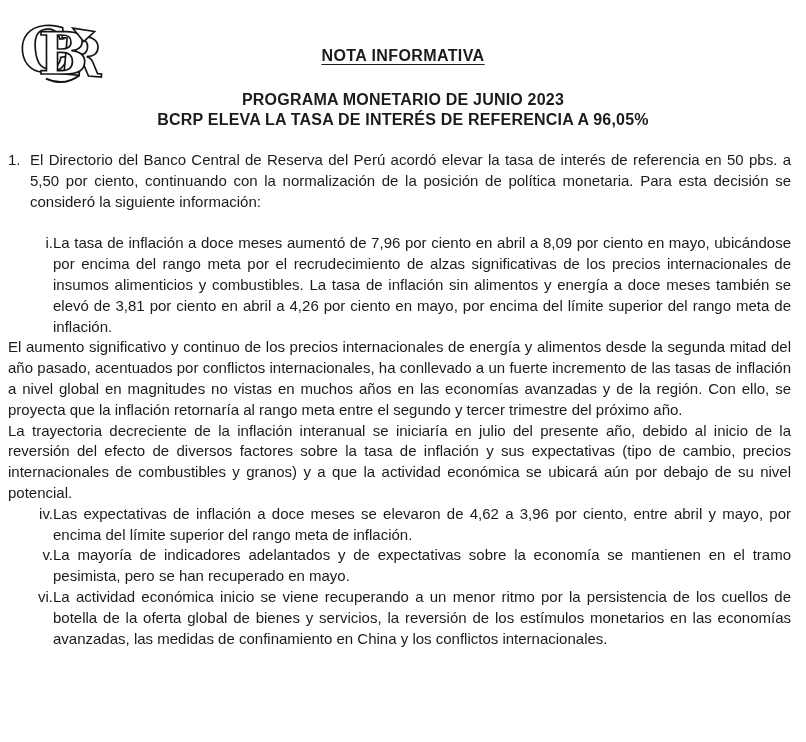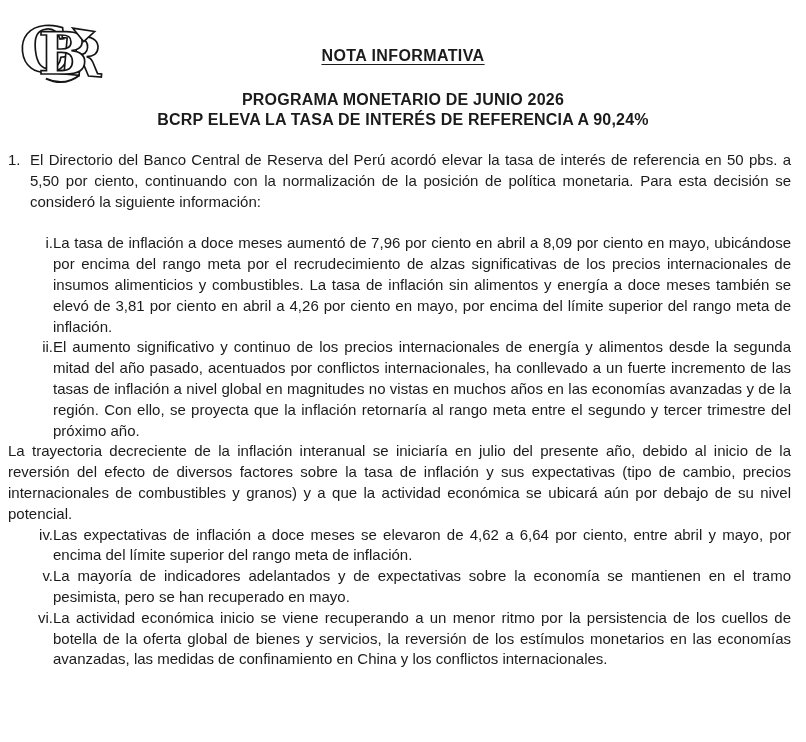--- a/index.html
+++ b/index.html
@@ -89,51 +89,50 @@
         <text x="23" y="78" font-size="70">B</text>
       </g>
       <path d="M64 24 L90 28 L77 40 Z" fill="#ffffff" stroke="#141414" stroke-width="2"></path>
       <path d="M32 84 Q54 94 72 80" fill="none" stroke="#141414" stroke-width="2.4"></path>
     </svg>
   </div>
 
   <div class="headers">
     <span class="note-title">NOTA INFORMATIVA</span>
     <div class="program-title">
-      <div>PROGRAMA MONETARIO DE JUNIO 2026</div>
-      <div>BCRP ELEVA LA TASA DE INTERÉS DE REFERENCIA A 90,24%</div>
+      <div>PROGRAMA MONETARIO DE JUNIO 2023</div>
+      <div>BCRP ELEVA LA TASA DE INTERÉS DE REFERENCIA A 96,05%</div>
     </div>
   </div>
 
   <div class="doc-body">
 
     <div class="para">
       <div class="para-num">1.</div>
       <div class="para-text">El Directorio del Banco Central de Reserva del Perú acordó elevar la tasa de interés de referencia en 50 pbs. a 5,50 por ciento, continuando con la normalización de la posición de política monetaria. Para esta decisión se consideró la siguiente información:</div>
     </div>
 
     <div class="items">
 
       <div class="item">
         <div class="item-marker">i.</div>
         <div class="item-text">La tasa de inflación a doce meses aumentó de 7,96 por ciento en abril a 8,09 por ciento en mayo, ubicándose por encima del rango meta por el recrudecimiento de alzas significativas de los precios internacionales de insumos alimenticios y combustibles. La tasa de inflación sin alimentos y energía a doce meses también se elevó de 3,81 por ciento en abril a 4,26 por ciento en mayo, por encima del límite superior del rango meta de inflación.</div>
       </div>
 
       <div class="item">
-        <div class="item-marker">ii.</div>
         <div class="item-text">El aumento significativo y continuo de los precios internacionales de energía y alimentos desde la segunda mitad del año pasado, acentuados por conflictos internacionales, ha conllevado a un fuerte incremento de las tasas de inflación a nivel global en magnitudes no vistas en muchos años en las economías avanzadas y de la región. Con ello, se proyecta que la inflación retornaría al rango meta entre el segundo y tercer trimestre del próximo año.</div>
       </div>
 
       <div class="item">
         <div class="item-text">La trayectoria decreciente de la inflación interanual se iniciaría en julio del presente año, debido al inicio de la reversión del efecto de diversos factores sobre la tasa de inflación y sus expectativas (tipo de cambio, precios internacionales de combustibles y granos) y a que la actividad económica se ubicará aún por debajo de su nivel potencial.</div>
       </div>
 
       <div class="item">
         <div class="item-marker">iv.</div>
-        <div class="item-text">Las expectativas de inflación a doce meses se elevaron de 4,62 a 6,64 por ciento, entre abril y mayo, por encima del límite superior del rango meta de inflación.</div>
+        <div class="item-text">Las expectativas de inflación a doce meses se elevaron de 4,62 a 3,96 por ciento, entre abril y mayo, por encima del límite superior del rango meta de inflación.</div>
       </div>
 
       <div class="item">
         <div class="item-marker">v.</div>
         <div class="item-text">La mayoría de indicadores adelantados y de expectativas sobre la economía se mantienen en el tramo pesimista, pero se han recuperado en mayo.</div>
       </div>
 
       <div class="item">
         <div class="item-marker">vi.</div>
         <div class="item-text">La actividad económica inicio se viene recuperando a un menor ritmo por la persistencia de los cuellos de botella de la oferta global de bienes y servicios, la reversión de los estímulos monetarios en las economías avanzadas, las medidas de confinamiento en China y los conflictos internacionales.</div>

